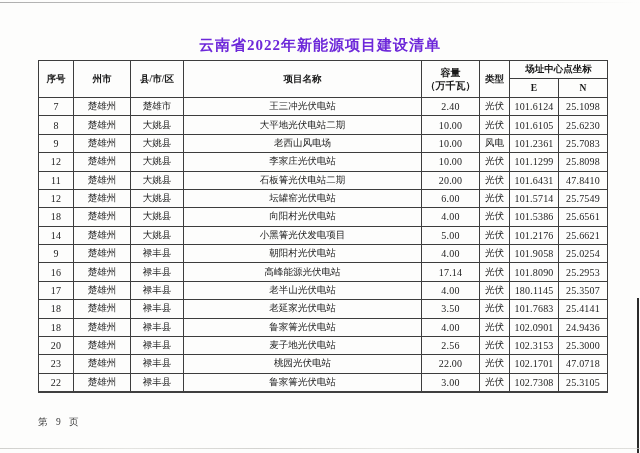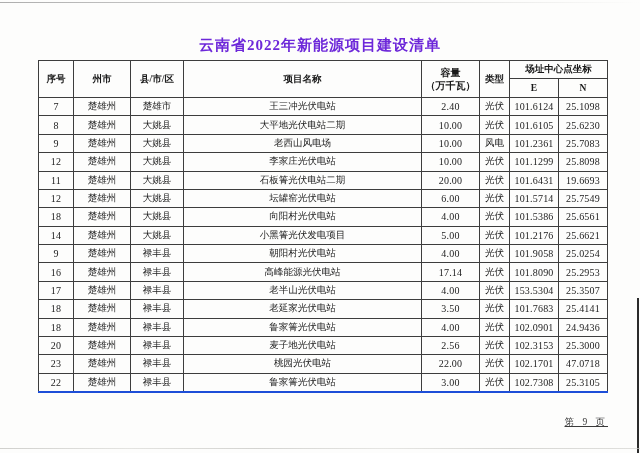--- a/index.html
+++ b/index.html
@@ -58,31 +58,30 @@
   table.list tbody tr { height: 18.38px; }
   table.list tbody td {
     font-size: 9.5px;
     font-weight: 400;
     color: #222;
   }
   table.list tbody td.num {
     font-size: 10px;
     letter-spacing: 0.2px;
   }
-  table.list tbody tr:last-child td { border-bottom: 2px solid #1d4ed8; }
+  table.list tbody tr:last-child td { border-bottom: 2px solid #404040; }
   .page-footer {
     position: absolute;
     top: 416px;
     left: 38px;
     width: 570px;
-    text-align: right;
+    text-align: left;
     font-size: 9.5px;
     letter-spacing: 3px;
     color: #3a3a3a;
-    text-decoration: underline;
   }
   
   .scan-top-line {
     position: absolute;
     top: 2px; left: 0;
     width: 100%; height: 1px;
     background: linear-gradient(to right, #9a9a9a, #c2c2c2 35%, #d8d8d6 65%, rgba(220,220,220,0));
     opacity: 0.8;
   }
   .scan-right-bar {
@@ -179,21 +178,21 @@
     <td class="num">25.8098</td>
   </tr>
       <tr>
     <td class="num">11</td>
     <td>楚雄州</td>
     <td>大姚县</td>
     <td>石板箐光伏电站二期</td>
     <td class="num">20.00</td>
     <td>光伏</td>
     <td class="num">101.6431</td>
-    <td class="num">19.6693</td>
+    <td class="num">47.8410</td>
   </tr>
       <tr>
     <td class="num">12</td>
     <td>楚雄州</td>
     <td>大姚县</td>
     <td>坛罐窑光伏电站</td>
     <td class="num">6.00</td>
     <td>光伏</td>
     <td class="num">101.5714</td>
     <td class="num">25.7549</td>
@@ -238,21 +237,21 @@
     <td class="num">101.8090</td>
     <td class="num">25.2953</td>
   </tr>
       <tr>
     <td class="num">17</td>
     <td>楚雄州</td>
     <td>禄丰县</td>
     <td>老半山光伏电站</td>
     <td class="num">4.00</td>
     <td>光伏</td>
-    <td class="num">153.5304</td>
+    <td class="num">180.1145</td>
     <td class="num">25.3507</td>
   </tr>
       <tr>
     <td class="num">18</td>
     <td>楚雄州</td>
     <td>禄丰县</td>
     <td>老延家光伏电站</td>
     <td class="num">3.50</td>
     <td>光伏</td>
     <td class="num">101.7683</td>

